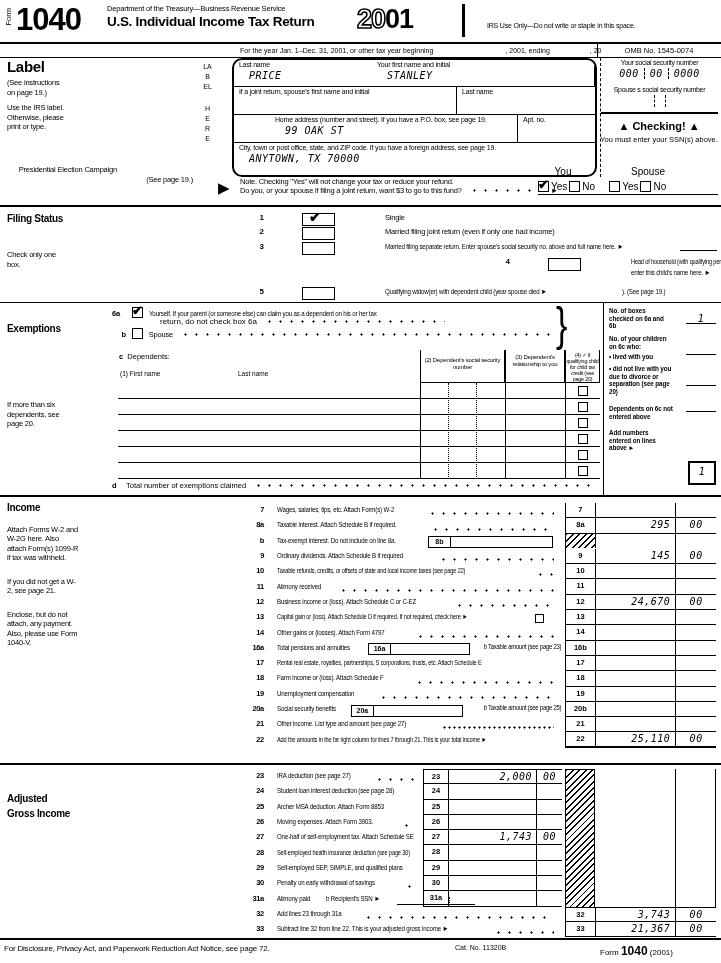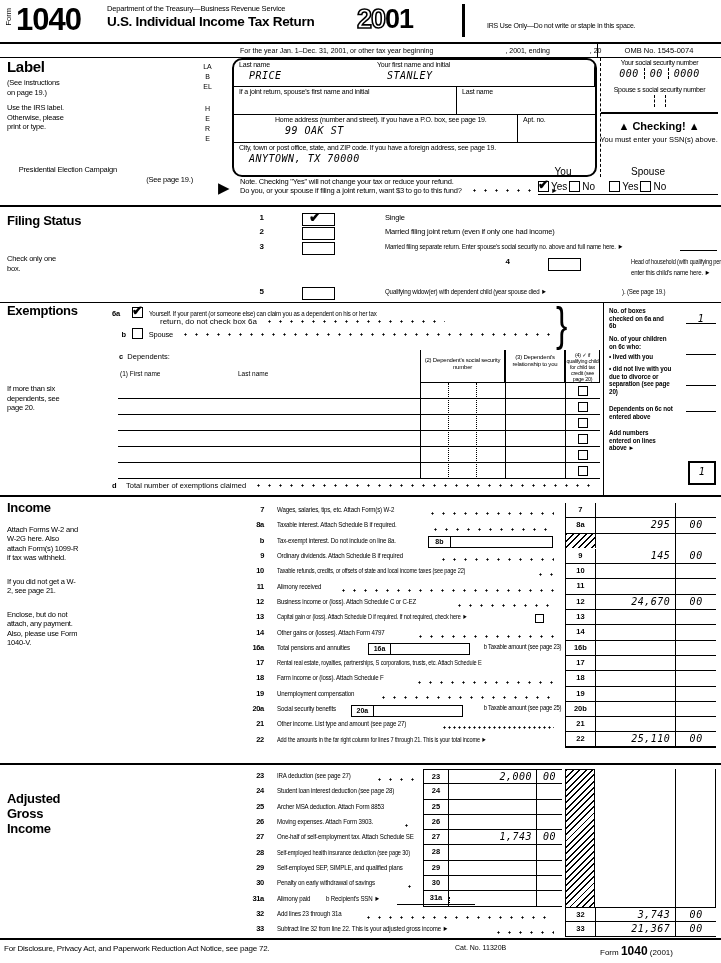--- a/index.html
+++ b/index.html
@@ -12,21 +12,21 @@
   .val { font-family:"DejaVu Sans Mono",monospace; font-style:italic; font-size:10px; letter-spacing:0.5px; }
   .cb { width:11px; height:11px; border:1.6px solid #000; display:inline-block; flex:none; position:relative; background:#fff; }
   .cb.checked::after { content:"✔"; position:absolute; left:-1px; top:-5px; font-size:13px; font-weight:bold; }
   .cbs { width:9px; height:9px; border:1.4px solid #000; display:inline-block; flex:none; position:relative; background:#fff; }
   .dots { flex:1; align-self:flex-end; height:5px; margin:0 7px 3px 7px;
           background-image:radial-gradient(circle,#000 0.9px,transparent 1.2px);
           background-size:11px 3px; background-repeat:repeat-x; background-position:left bottom; }
   .dotsdense { background-size:5px 3px; }
   .hatch { background:repeating-linear-gradient(135deg,#000 0,#000 1.4px,#fff 1.4px,#fff 4.5px); }
   .lm { position:absolute; left:7px; width:186px; }
-  .h1 { font-size:13px; font-weight:bold; letter-spacing:-0.3px; }
+  .h1 { font-size:10px; font-weight:bold; letter-spacing:-0.3px; }
   .note7 { font-size:7.5px; letter-spacing:-0.2px; line-height:9.5px; }
 
   
   .hdr { height:44px; border-bottom:2.5px solid #000; position:relative; }
   .form-rot { position:absolute; left:4px; top:8px; font-size:7.5px; writing-mode:vertical-rl; transform:rotate(180deg); }
   .f1040 { position:absolute; left:16px; top:2px; font-size:31px; font-weight:bold; letter-spacing:-1px; }
   .dept { position:absolute; left:107px; top:4px; font-size:7.5px; letter-spacing:-0.2px; }
   .ustitle { position:absolute; left:107px; top:14px; font-size:13.5px; font-weight:bold; letter-spacing:-0.3px; }
   .yr { position:absolute; left:357px; top:4px; font-size:27px; font-weight:bold; letter-spacing:-1px; }
   .yr .out { color:#fff; -webkit-text-stroke:1.6px #000; }
@@ -305,21 +305,21 @@
     <span class="fsnum">5</span>
     <span class="fsbox" style="height:13px;"></span>
     <span class="fstext cond">Qualifying widow(er) with dependent child (year spouse died ►</span>
     <span style="width:40px;"></span>
     <span class="fstext cond" style="margin-left:0;">). (See page 19.)</span>
   </div>
 </div>
 
 <div class="ex sec">
   <div class="lm">
-    <div class="h1" style="margin-top:0;">Exemptions</div>
+    <div class="h1" style="margin-top:20px;">Exemptions</div>
     <div class="note7" style="margin-top:66px;width:70px;">If more than six dependents, see page 20.</div>
   </div>
 
   <div class="ex6" style="padding-top:4px;">
     <span class="n">6a</span>
     <span class="cb checked"></span>
     <span class="cond">Yourself. If your parent (or someone else) can claim you as a dependent on his or her tax</span>
     <span class="brace">}</span>
   </div>
   <div class="exrow2">

